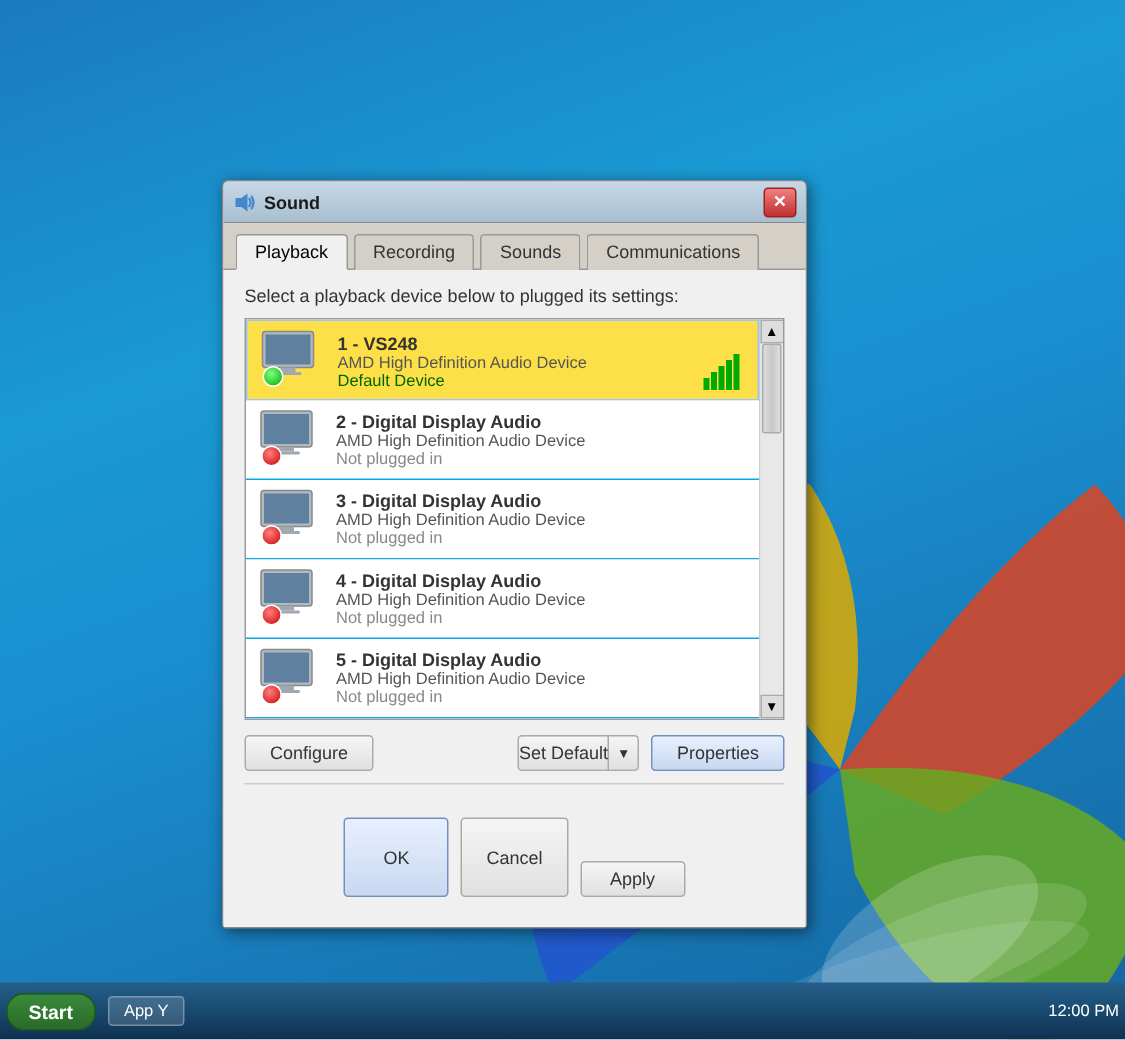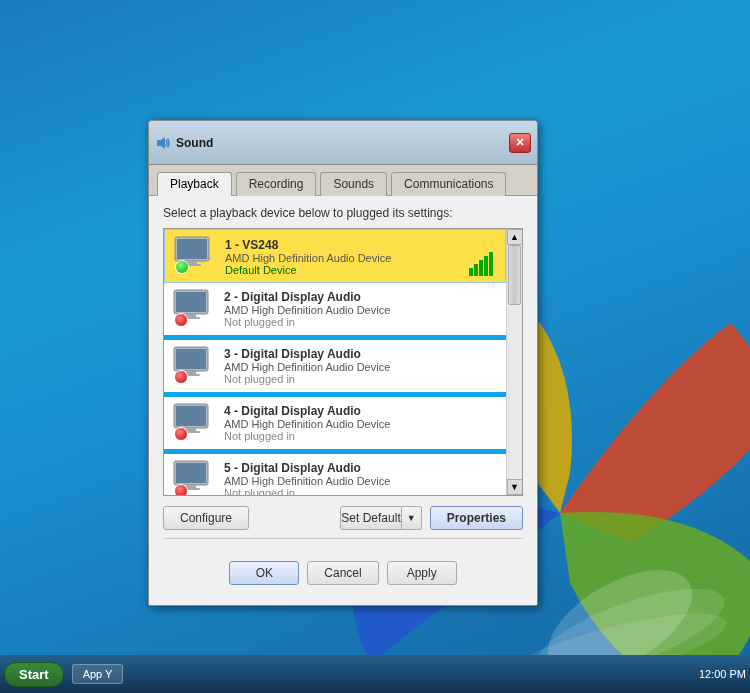--- a/index.html
+++ b/index.html
@@ -46,21 +46,21 @@
 
     
     .title-bar {
       display: flex;
       align-items: center;
       justify-content: space-between;
       background: linear-gradient(to bottom, #c8d8e8 0%, #a8bfcf 100%);
       padding: 4px 6px;
       border-radius: 3px 3px 0 0;
       border-bottom: 1px solid #888;
-      height: 44px;
+      height: 28px;
     }
 
     .title-bar-left {
       display: flex;
       align-items: center;
       gap: 5px;
     }
 
     .title-icon {
       width: 16px;
@@ -141,21 +141,21 @@
 
     .device-list {
       flex: 1;
       overflow-y: hidden;
     }
 
     .device-item {
       display: flex;
       align-items: center;
       padding: 6px 8px;
-      border-bottom: 5px solid #0ea5e9;
+      border-bottom: 1px solid #0ea5e9;
       cursor: pointer;
       background: white;
       min-height: 52px;
     }
 
     .device-item.selected {
       background: #fde047;
       border: 1px solid #99c4ff;
       align-items: flex-end;
     }
@@ -332,20 +332,21 @@
     }
 
     .btn-ok {
       min-width: 70px;
     }
     .btn-cancel {
       min-width: 70px;
     }
     .btn-apply {
       min-width: 70px;
+      margin-top: 29px;
     }
 
     
     .taskbar {
       position: absolute;
       bottom: 0;
       left: 0;
       right: 0;
       height: 38px;
       background: linear-gradient(to bottom, #245f8a 0%, #1a4a70 50%, #0f3050 100%);
@@ -538,21 +539,21 @@
           </div>
           <div class="scroll-arrow">▼</div>
         </div>
       </div>
 
       <div class="buttons-row-1">
         <button class="btn">Configure</button>
         <div class="set-default-wrap">
           <button class="btn-set-default btn">Set Default</button>
           <button class="btn-dropdown btn">▼</button>
-          <button class="btn btn-primary" style="margin-left:8px;font-weight:bold;">Properties</button>
+          <button class="btn btn-primary" style="margin-left:8px;">Properties</button>
         </div>
       </div>
 
       <div class="buttons-row-2">
         <button class="btn btn-primary btn-ok">OK</button>
         <button class="btn btn-cancel">Cancel</button>
         <button class="btn btn-apply">Apply</button>
       </div>
 
     </div>

